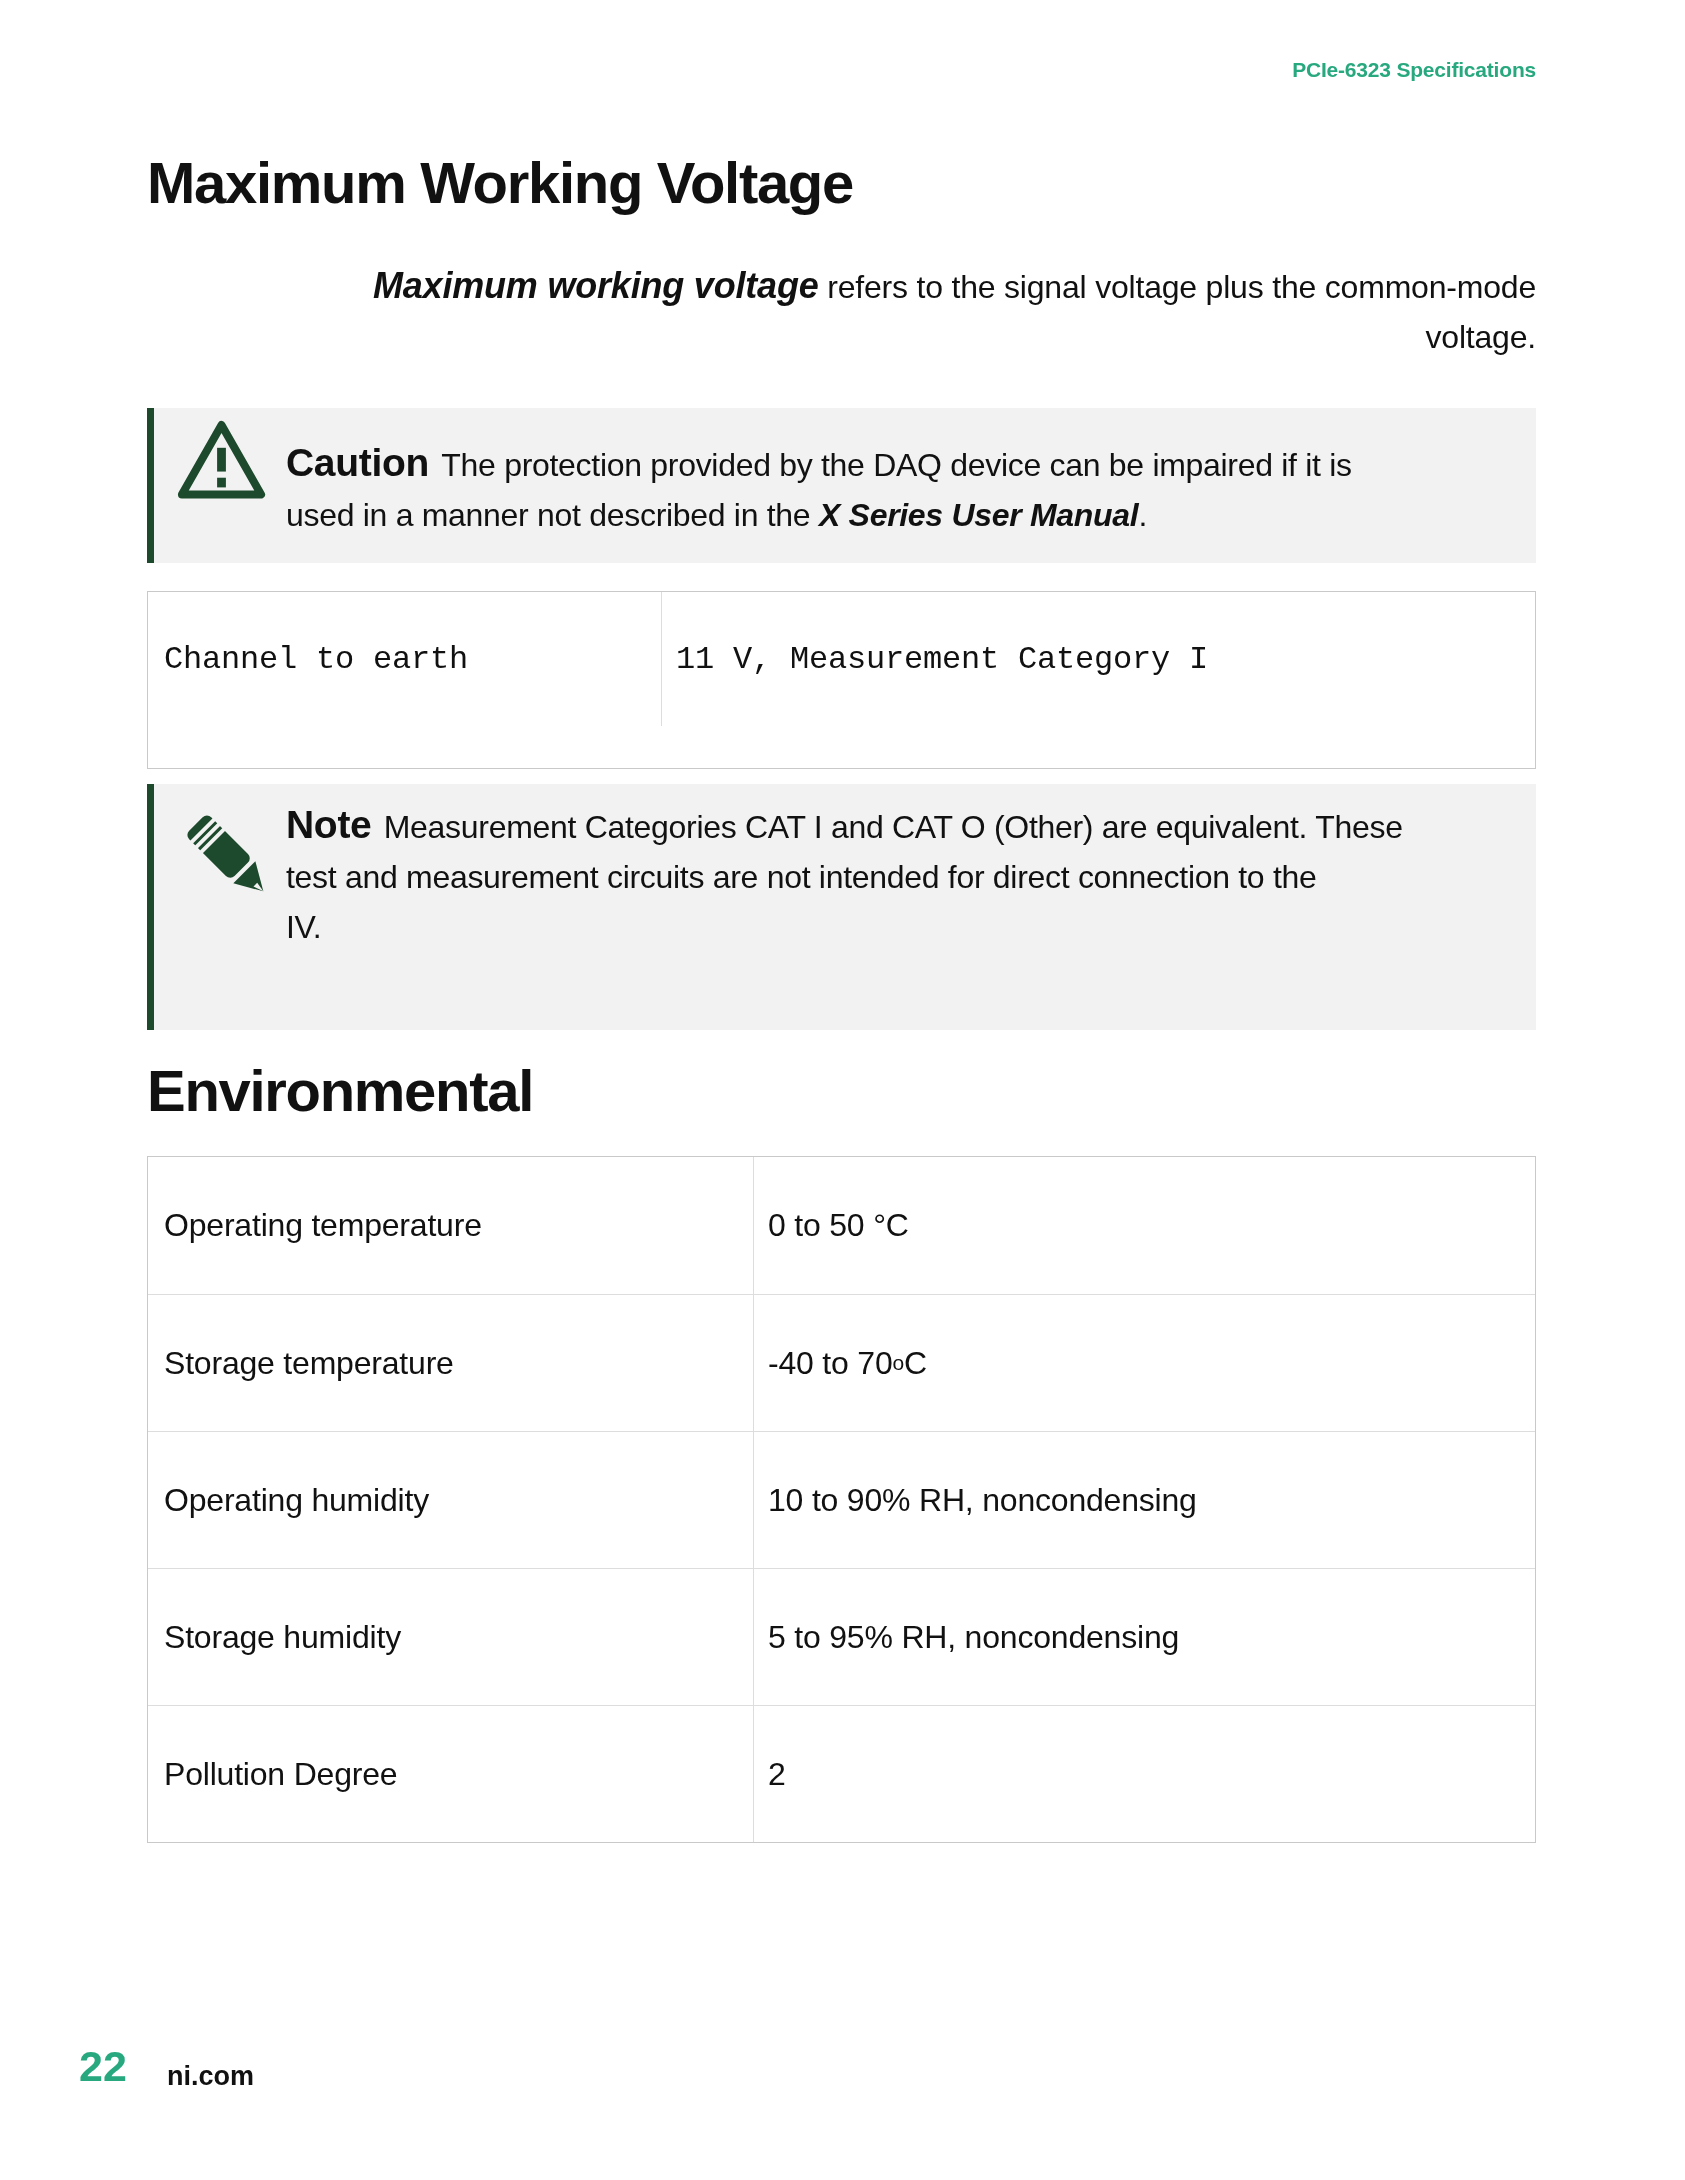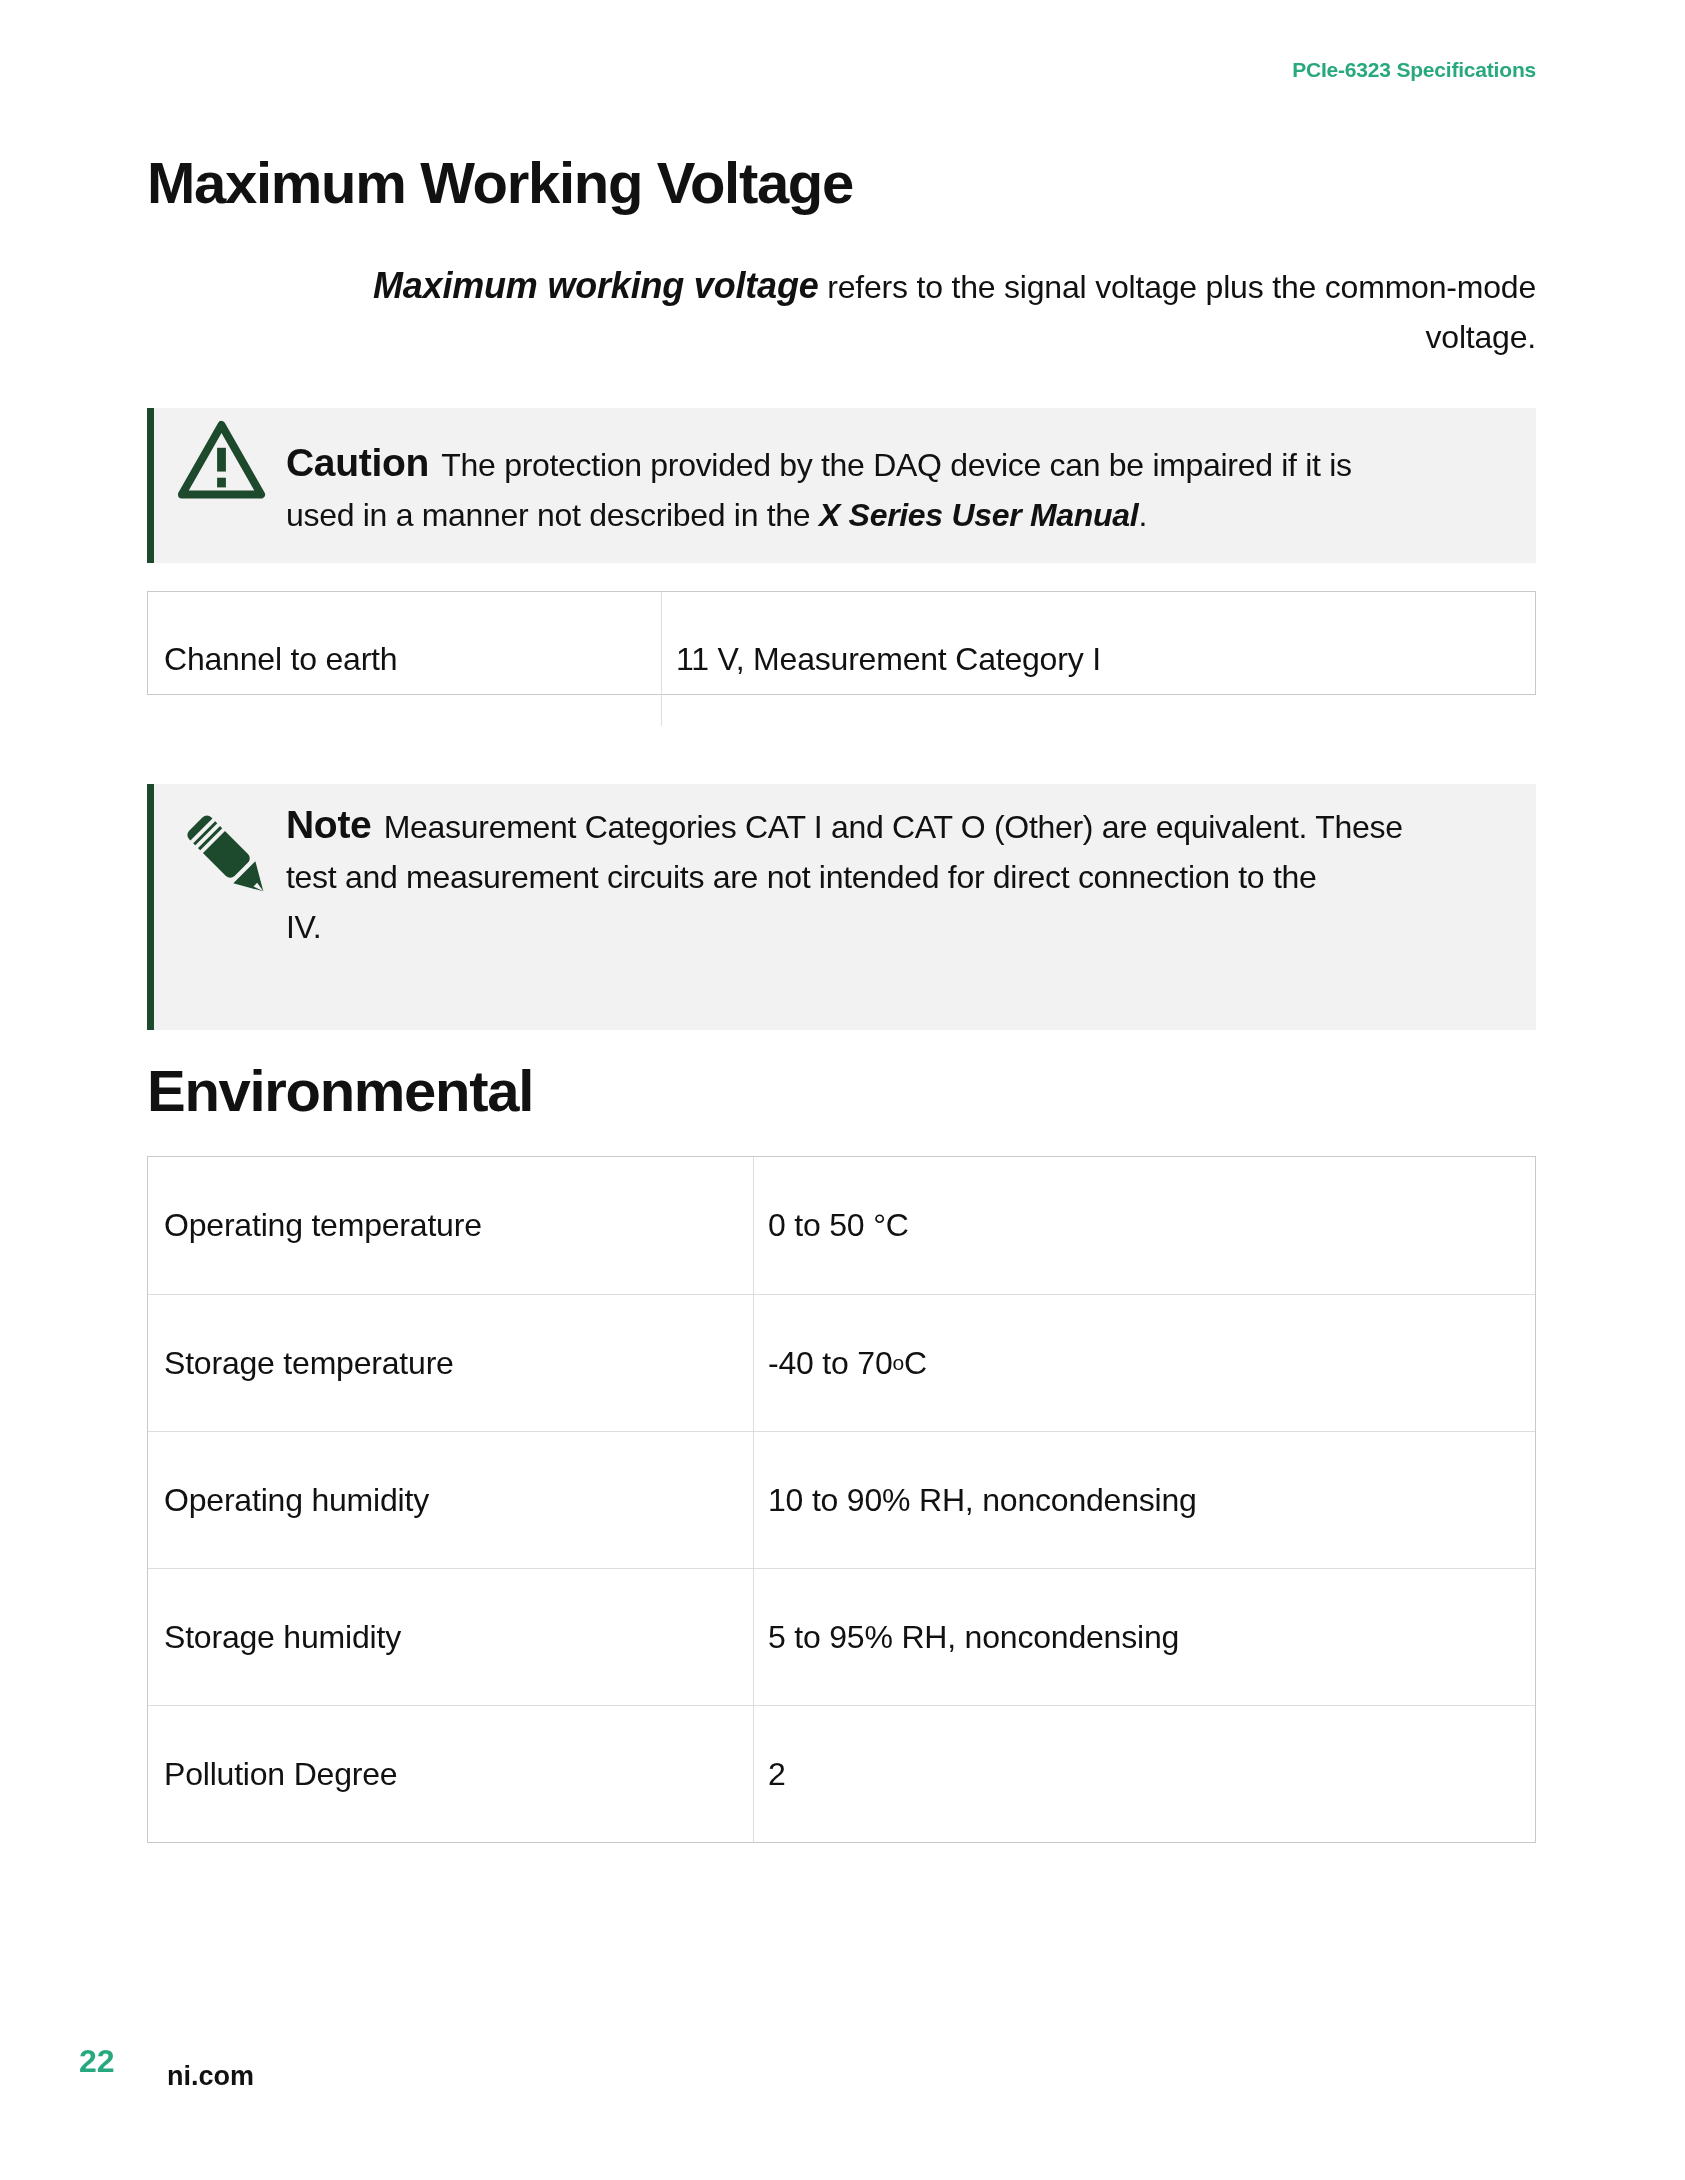--- a/index.html
+++ b/index.html
@@ -43,35 +43,35 @@
   .ctext-caution{top:32px;}
   .ctext-note{top:18px;}
   .cline{white-space:nowrap;}
   .lead{font-weight:bold;font-size:39px;line-height:1;padding-right:12.3px;margin-top:20px;}
   .bi2{font-weight:bold;font-style:italic;}
   .spec-table{
     position:absolute;left:147px;width:1389px;box-sizing:border-box;
     border:1.8px solid var(--table-border,#c9c9c9);
     font-size:32px;letter-spacing:-0.2px;
   }
-  .t1{top:591px;height:104px;}
+  .t1{top:591px;height:178px;font-family:Liberation Mono, monospace;}
   .t2{top:1156px;}
   .trow{display:flex;}
   .t1 .trow{height:134px;}
   .t2 .trow{height:137px;box-sizing:border-box;}
   .t2 .trow + .trow{border-top:1.8px solid var(--table-divider,#ddd);}
   .cell{display:flex;align-items:center;box-sizing:border-box;}
   .cell-label{border-right:1.8px solid var(--table-divider,#ddd);padding-left:16px;flex:none;}
   .t1 .cell-label{width:514px;}
   .t2 .cell-label{width:606px;}
   .cell-value{flex:1;padding-left:14px;}
   .sup{font-size:21px;vertical-align:super;line-height:0;}
   .footer-num{
     position:absolute;left:79px;top:2045px;
-    font-size:32px;font-weight:bold;line-height:1;
+    font-size:43px;font-weight:bold;line-height:1;
     color:var(--accent,#28a87e);
   }
   .footer-site{
     position:absolute;left:167px;top:2063px;
     font-size:27px;font-weight:bold;line-height:1;color:#111;
   }
 </style>
 </head>
 <body>
 

